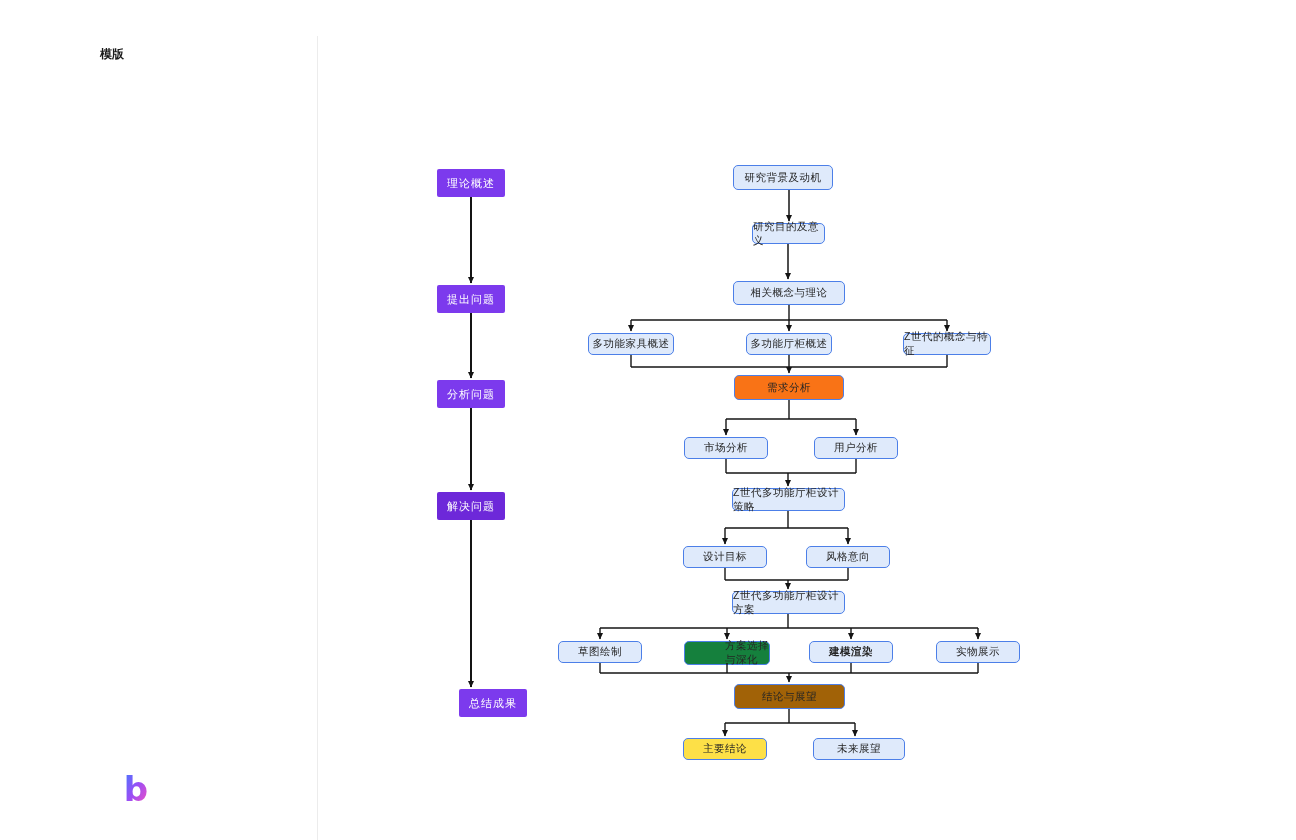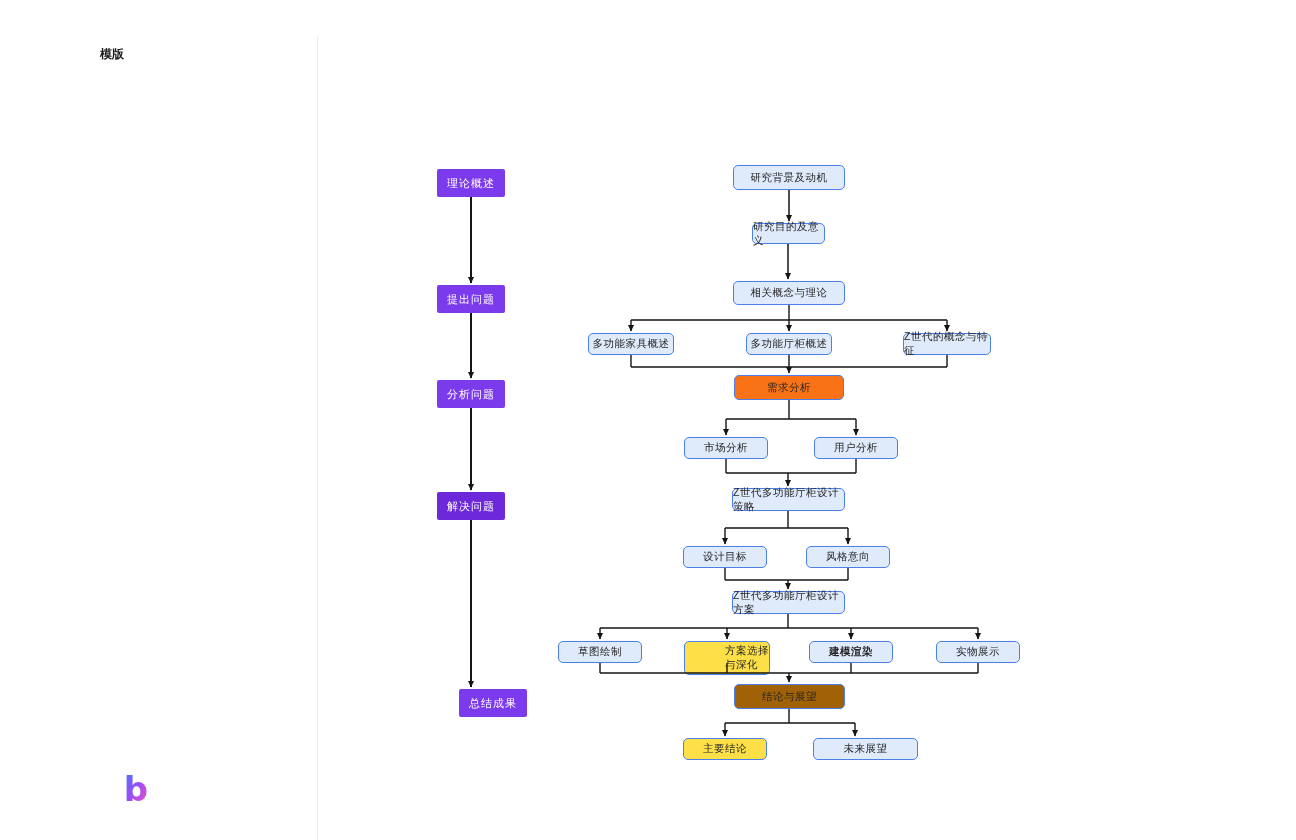--- a/index.html
+++ b/index.html
@@ -21,40 +21,40 @@
 <div id="app">
   <div class="panel-title">模版</div>
   <div class="divider" style="background: rgb(236, 236, 236);"></div>
 
   <div id="nodes-layer">
       <div class="stage-node" style="left: 437px; top: 169px; width: 68px; height: 28px; background: rgb(124, 58, 237); color: rgb(255, 255, 255);">理论概述</div>
       <div class="stage-node" style="left: 437px; top: 285px; width: 68px; height: 28px; background: rgb(124, 58, 237); color: rgb(255, 255, 255);">提出问题</div>
       <div class="stage-node" style="left: 437px; top: 380px; width: 68px; height: 28px; background: rgb(124, 58, 237); color: rgb(255, 255, 255);">分析问题</div>
       <div class="stage-node" style="left: 437px; top: 492px; width: 68px; height: 28px; background: #6d28d9; color: rgb(255, 255, 255);">解决问题</div>
       <div class="stage-node" style="left: 437px; top: 689px; width: 68px; height: 28px; background: rgb(124, 58, 237); color: rgb(255, 255, 255); margin-left: 22px;">总结成果</div>
-      <div class="flow-node" style="left: 733px; top: 165px; width: 112px; height: 25px; background: rgb(223, 234, 251); border: 1.6px solid rgb(76, 127, 232);">研究背景及动机</div>
+      <div class="flow-node" style="left: 733px; top: 165px; width: 100px; height: 25px; background: rgb(223, 234, 251); border: 1.6px solid rgb(76, 127, 232);">研究背景及动机</div>
       <div class="flow-node" style="left: 752px; top: 223px; width: 73px; height: 21px; background: rgb(223, 234, 251); border: 1.6px solid rgb(76, 127, 232);">研究目的及意义</div>
       <div class="flow-node" style="left: 733px; top: 281px; width: 112px; height: 24px; background: rgb(223, 234, 251); border: 1.6px solid rgb(76, 127, 232);">相关概念与理论</div>
       <div class="flow-node" style="left: 588px; top: 333px; width: 86px; height: 22px; background: rgb(223, 234, 251); border: 1.6px solid rgb(76, 127, 232);">多功能家具概述</div>
       <div class="flow-node" style="left: 746px; top: 333px; width: 86px; height: 22px; background: rgb(223, 234, 251); border: 1.6px solid rgb(76, 127, 232);">多功能厅柜概述</div>
       <div class="flow-node" style="left: 903px; top: 333px; width: 88px; height: 22px; background: rgb(223, 234, 251); border: 1.6px solid rgb(76, 127, 232);">Z世代的概念与特征</div>
       <div class="flow-node" style="left: 734px; top: 375px; width: 110px; height: 25px; background: #f97316; border: 1.6px solid rgb(76, 127, 232);">需求分析</div>
       <div class="flow-node" style="left: 684px; top: 437px; width: 84px; height: 22px; background: rgb(223, 234, 251); border: 1.6px solid rgb(76, 127, 232);">市场分析</div>
       <div class="flow-node" style="left: 814px; top: 437px; width: 84px; height: 22px; background: rgb(223, 234, 251); border: 1.6px solid rgb(76, 127, 232);">用户分析</div>
       <div class="flow-node" style="left: 732px; top: 488px; width: 113px; height: 23px; background: rgb(223, 234, 251); border: 1.6px solid rgb(76, 127, 232);">Z世代多功能厅柜设计策略</div>
       <div class="flow-node" style="left: 683px; top: 546px; width: 84px; height: 22px; background: rgb(223, 234, 251); border: 1.6px solid rgb(76, 127, 232);">设计目标</div>
       <div class="flow-node" style="left: 806px; top: 546px; width: 84px; height: 22px; background: rgb(223, 234, 251); border: 1.6px solid rgb(76, 127, 232);">风格意向</div>
       <div class="flow-node" style="left: 732px; top: 591px; width: 113px; height: 23px; background: rgb(223, 234, 251); border: 1.6px solid rgb(76, 127, 232);">Z世代多功能厅柜设计方案</div>
       <div class="flow-node" style="left: 558px; top: 641px; width: 84px; height: 22px; background: rgb(223, 234, 251); border: 1.6px solid rgb(76, 127, 232);">草图绘制</div>
-      <div class="flow-node" style="left: 684px; top: 641px; width: 86px; height: 34px; background: #fde047; border: 1.6px solid rgb(76, 127, 232); padding-left: 40px;">方案选择与深化</div>
+      <div class="flow-node" style="left: 684px; top: 641px; width: 86px; height: 24px; background: #15803d; border: 1.6px solid rgb(76, 127, 232); padding-left: 40px;">方案选择与深化</div>
       <div class="flow-node" style="left: 809px; top: 641px; width: 84px; height: 22px; background: rgb(223, 234, 251); border: 1.6px solid rgb(76, 127, 232); font-weight: bold;">建模渲染</div>
       <div class="flow-node" style="left: 936px; top: 641px; width: 84px; height: 22px; background: rgb(223, 234, 251); border: 1.6px solid rgb(76, 127, 232);">实物展示</div>
       <div class="flow-node" style="left: 734px; top: 684px; width: 111px; height: 25px; background: #a16207; border: 1.6px solid rgb(76, 127, 232);">结论与展望</div>
       <div class="flow-node" style="left: 683px; top: 738px; width: 84px; height: 22px; background: #fde047; border: 1.6px solid rgb(76, 127, 232);">主要结论</div>
-      <div class="flow-node" style="left: 813px; top: 738px; width: 105px; height: 22px; background: rgb(223, 234, 251); border: 1.6px solid rgb(76, 127, 232);">未来展望</div>
+      <div class="flow-node" style="left: 813px; top: 738px; width: 92px; height: 22px; background: rgb(223, 234, 251); border: 1.6px solid rgb(76, 127, 232);">未来展望</div>
     </div>
 
   <svg id="edges" width="1296" height="840">
     <defs>
       <marker id="arrow" markerWidth="7" markerHeight="7" refX="6" refY="3" orient="auto" markerUnits="userSpaceOnUse">
         <path d="M0,0 L6.5,3 L0,6 z" fill="#141414"></path>
       </marker>
     </defs>
     <g id="edge-group" fill="none">
         <path d="M471,197 L471,283" stroke="#141414" stroke-width="2" marker-end="url(#arrow)"></path>

